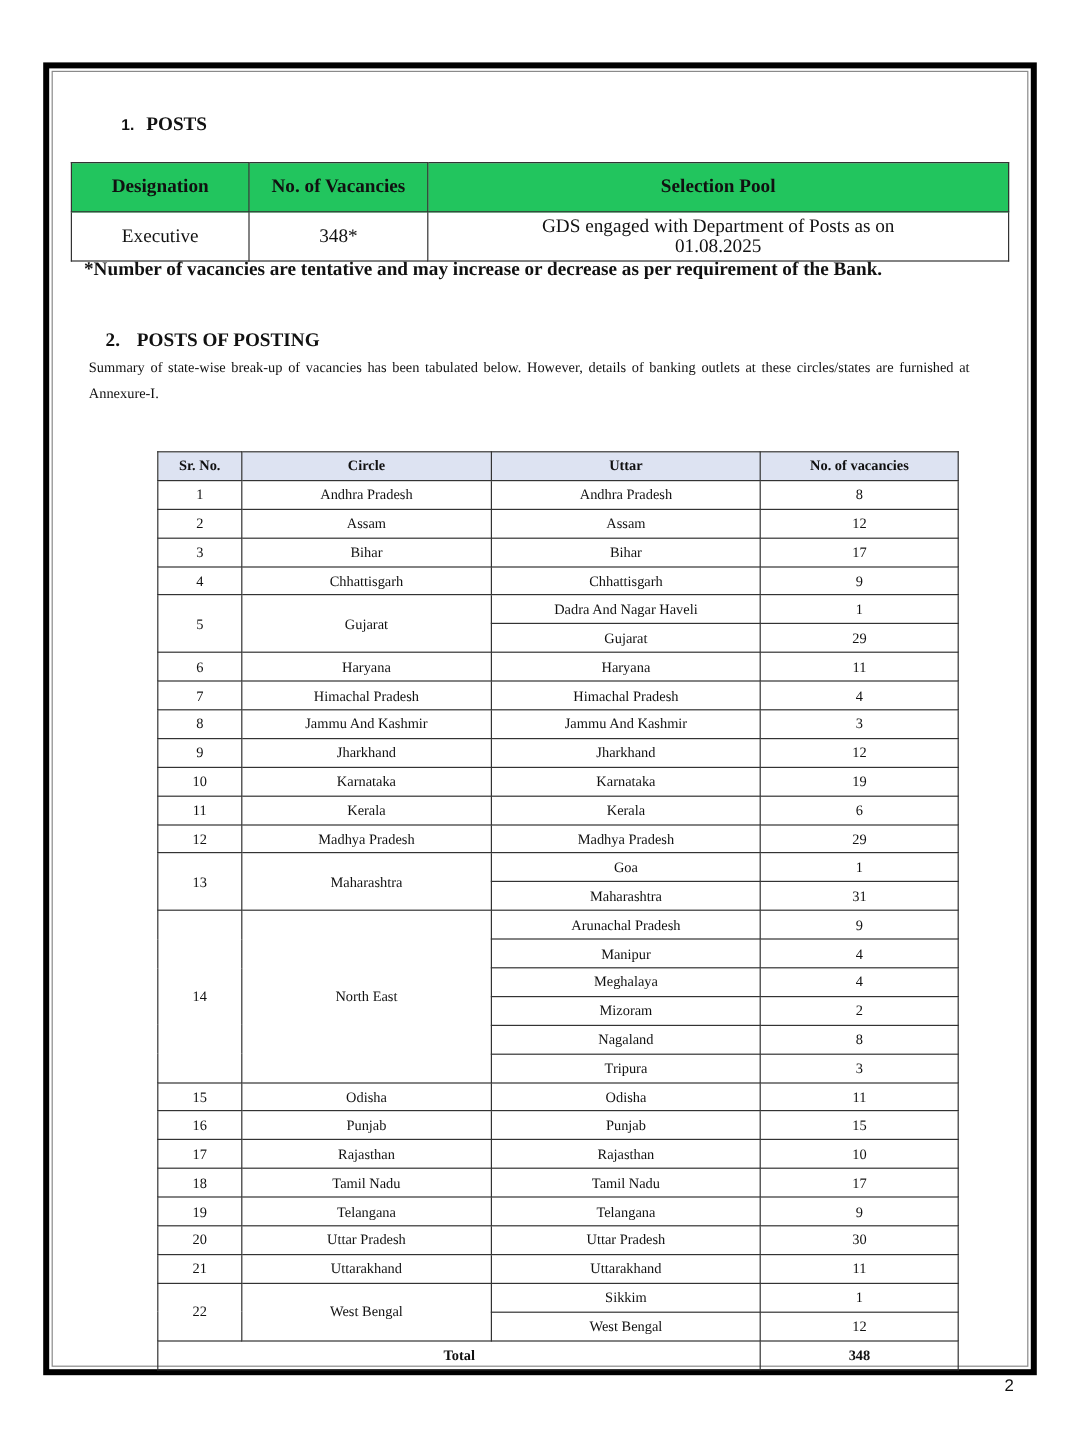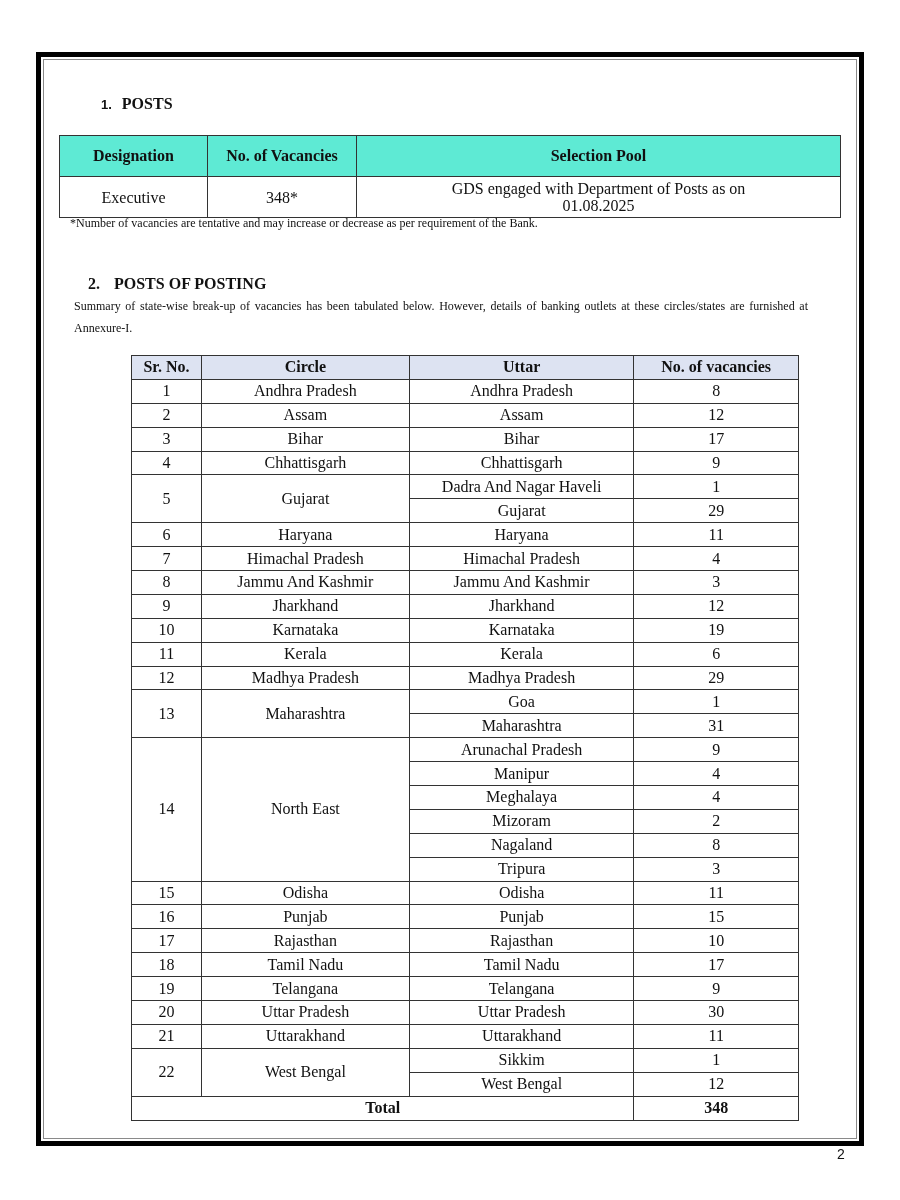--- a/index.html
+++ b/index.html
@@ -15,35 +15,35 @@
   .sec1-title {
     position: absolute; left: 101px; top: 95px; font-size: 16px; font-weight: bold;
   }
   .sec1-title .num { font-family: "Liberation Sans", sans-serif; font-size: 13px; margin-right: 10px; }
   table { border-collapse: collapse; }
   .posts-table {
     position: absolute; left: 59px; top: 135px; width: 782px;
     font-size: 16px;
   }
   .posts-table th, .posts-table td { border: 1px solid #333; text-align: center; }
-  .posts-table th { background: #5eead4; height: 38px; font-weight: bold; }
+  .posts-table th { background: #22c55e; height: 38px; font-weight: bold; }
   .posts-table td { height: 38px; line-height: 17px; }
   .note {
-    position: absolute; left: 70px; top: 216px; font-size: 12px; font-weight: normal;
+    position: absolute; left: 70px; top: 216px; font-size: 16px; font-weight: bold;
   }
   .sec2-title {
     position: absolute; left: 88px; top: 275px; font-size: 16px; font-weight: bold;
   }
   .sec2-title .num { margin-right: 14px; }
   .sec2-para {
     position: absolute; left: 74px; top: 295px; width: 734px; font-size: 12px;
     line-height: 22px; text-align: justify;
   }
   .state-table {
-    position: absolute; left: 131px; top: 355px; width: 668px; font-size: 16px;
+    position: absolute; left: 131px; top: 376px; width: 668px; font-size: 12px;
   }
   .state-table th, .state-table td {
     border: 1px solid #333; text-align: center; height: 22.9px; padding: 0; line-height: 22px;
   }
   .state-table th { background: #dde3f2; font-weight: bold; }
   .state-table .c-sr { width: 70px; }
   .state-table .c-circle { width: 210px; text-align: center; }
   .state-table .c-state { width: 227px; }
   .state-table .c-vac { width: 166px; }
   .state-table .total-row td { font-weight: bold; }

